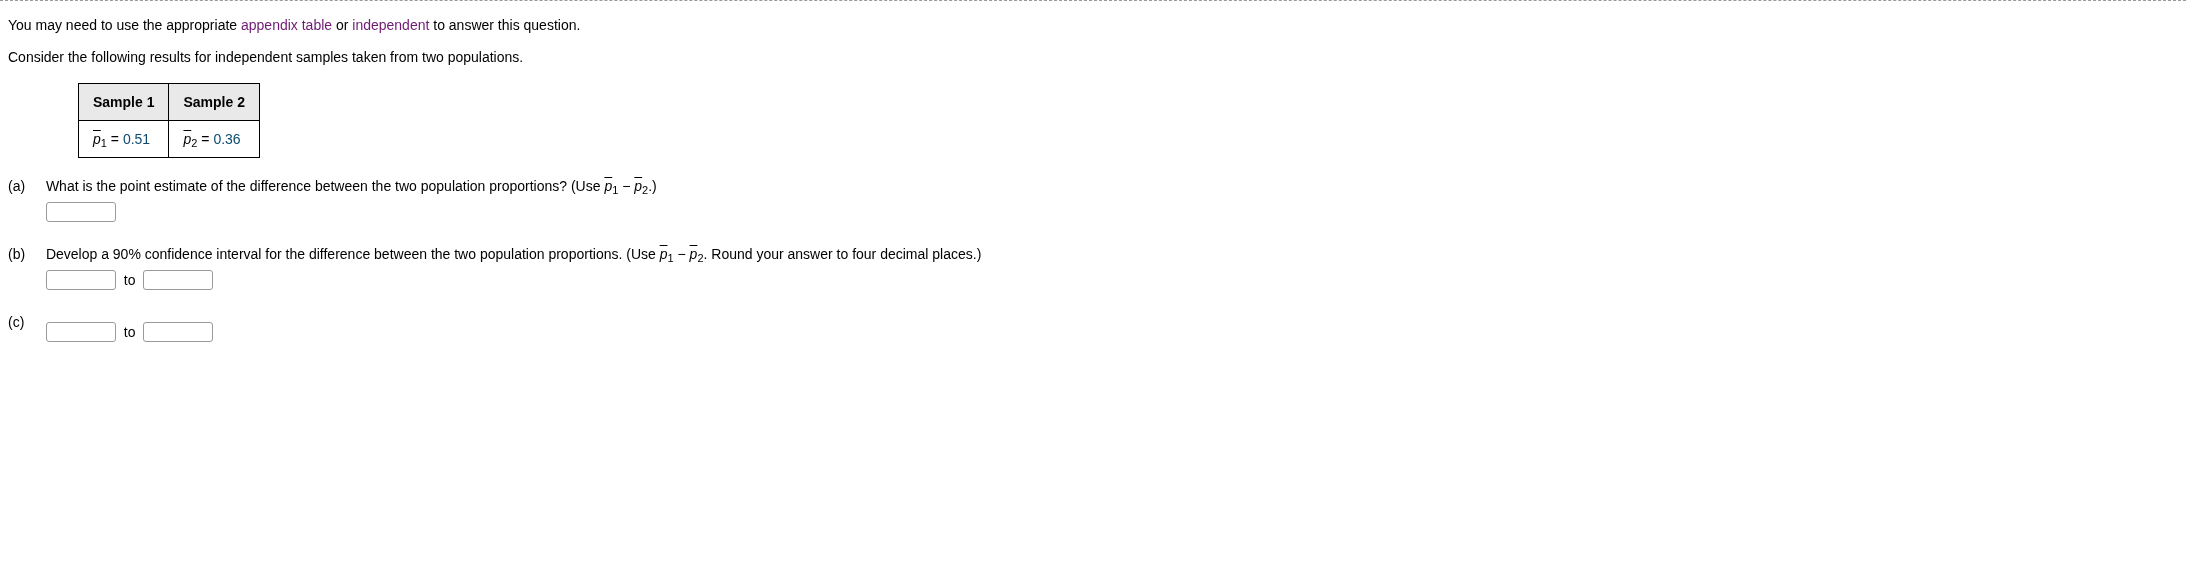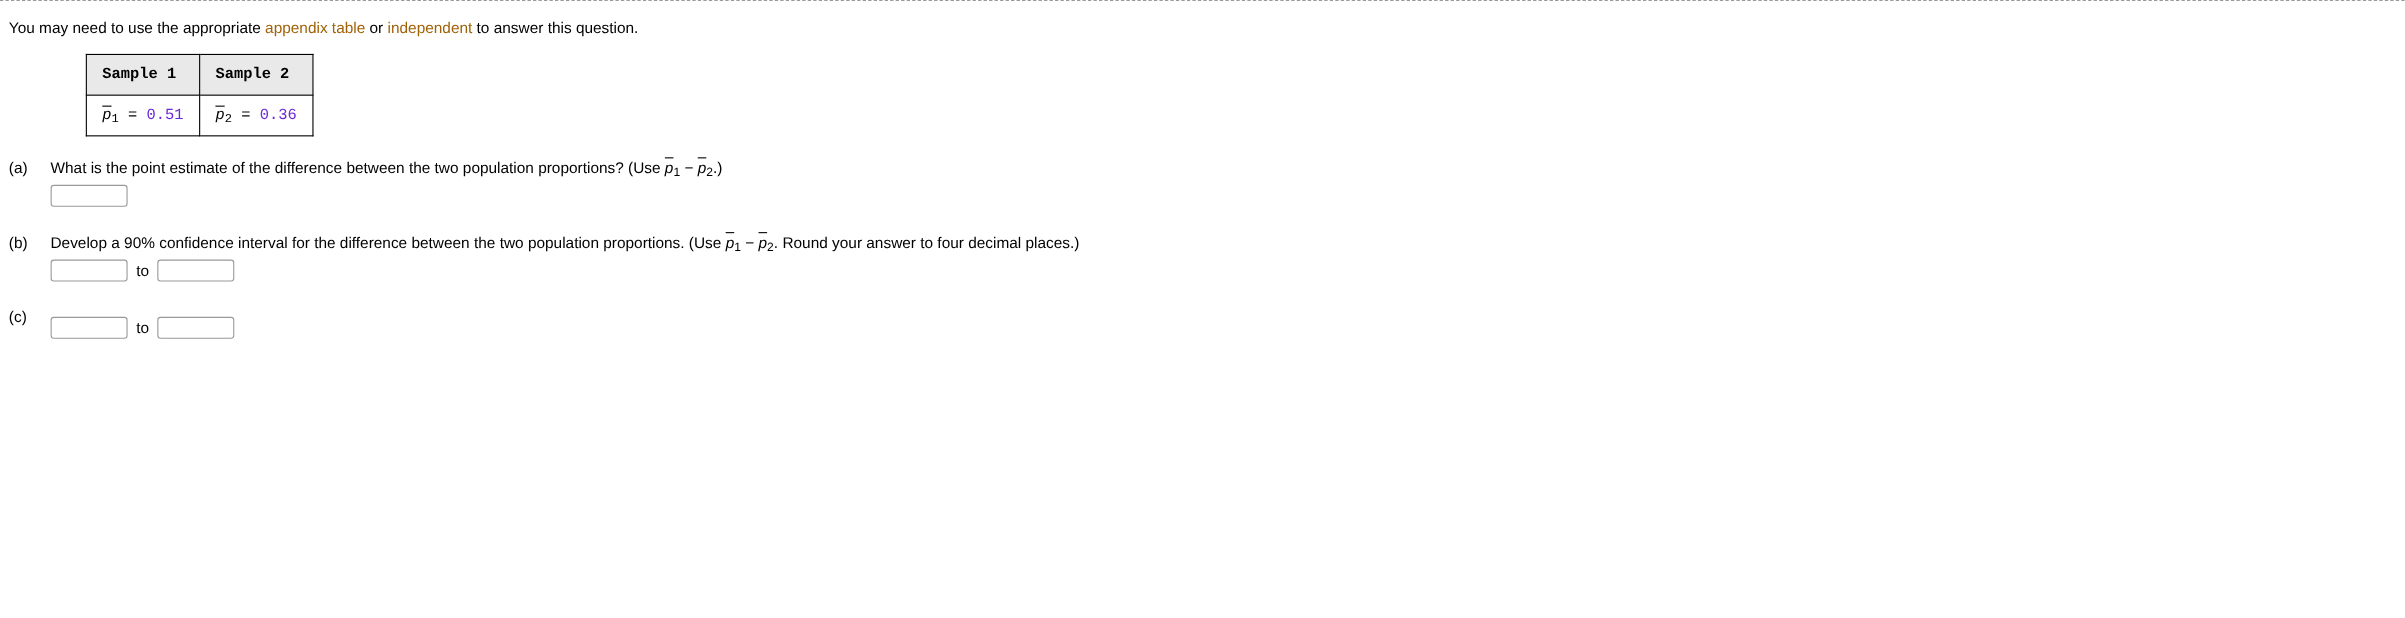--- a/index.html
+++ b/index.html
@@ -4,41 +4,40 @@
   <style>
     body {
       font-family: Arial, Helvetica, sans-serif;
       font-size: 14px;
       color: #000;
       background: #fff;
       margin: 0;
       padding: 8px 8px 8px 8px;
       border-top: 1px dashed #999;
     }
-    .link { color: #a16207; cursor: pointer; }
+    .link { color: #701a75; cursor: pointer; }
     .content { max-width: 2180px; }
     .line { margin: 8px 0 16px 0; }
     .line2 { margin: 10px 0 18px 0; }
     table.data {
       border-collapse: collapse;
       margin: 8px 0 20px 70px;
     }
     table.data th, table.data td {
       border: 1px solid #000;
       padding: 10px 14px;
       text-align: left;
       font-size: 14px;
-      font-family: Liberation Mono, monospace;
     }
     table.data th {
       background: #e9e9e9;
       font-weight: bold;
     }
     .sub { font-size: 11px; position: relative; top: 3px; }
-    .red { color: #6d28d9; }
+    .red { color: #0c4a6e; }
     .part {
       margin: 10px 0 24px 0;
     }
     .part-label {
       display: inline-block;
       width: 34px;
       vertical-align: top;
     }
     .part-body {
       display: inline-block;
@@ -61,20 +60,21 @@
   </style>
 </head>
 <body>
 
 <div class="content">
 
   <div class="line">
     <span>You may need to use the appropriate </span><span class="link">appendix table</span><span> or </span><span class="link">independent</span><span> to answer this question.</span>
   </div>
 
+  <div class="line2">Consider the following results for independent samples taken from two populations.</div>
 
   <table class="data">
     <tbody>
         <tr>
       <th>Sample 1</th>
       <th>Sample 2</th>
     </tr>
     <tr>
       <td>
         <span class="pbar">p</span><span class="sub">1</span><span> = </span><span class="red">0.51</span>

